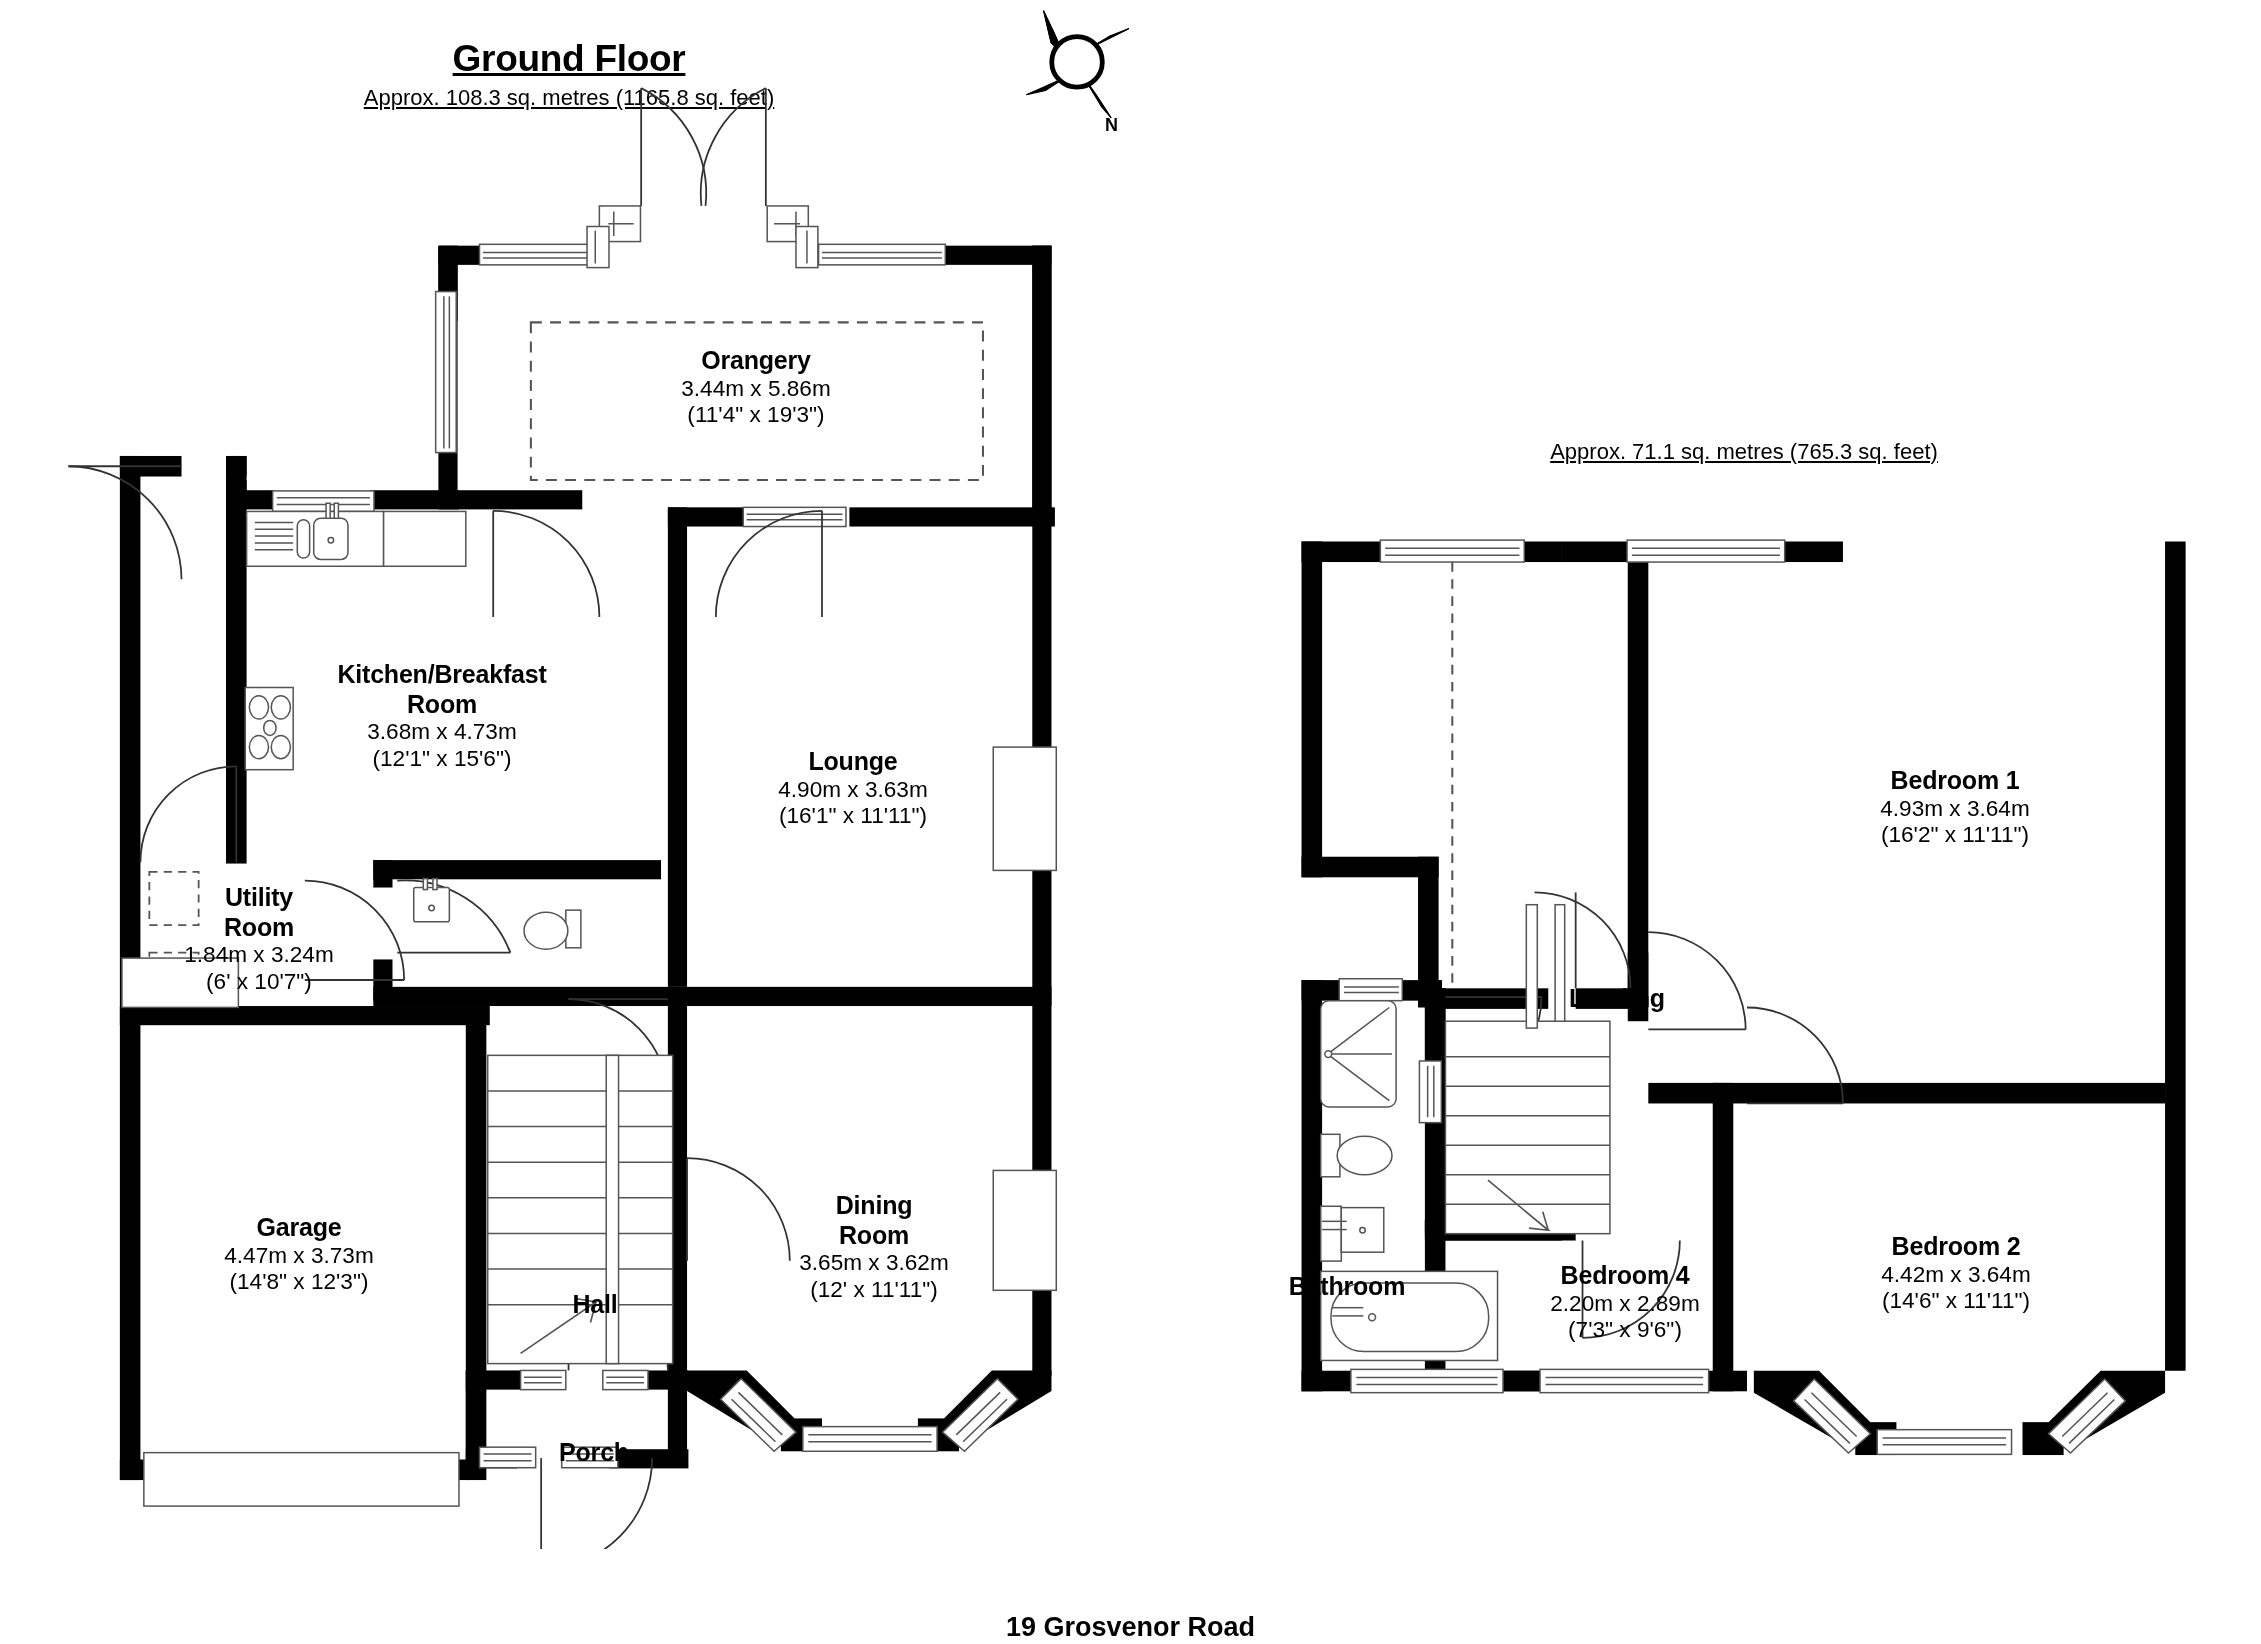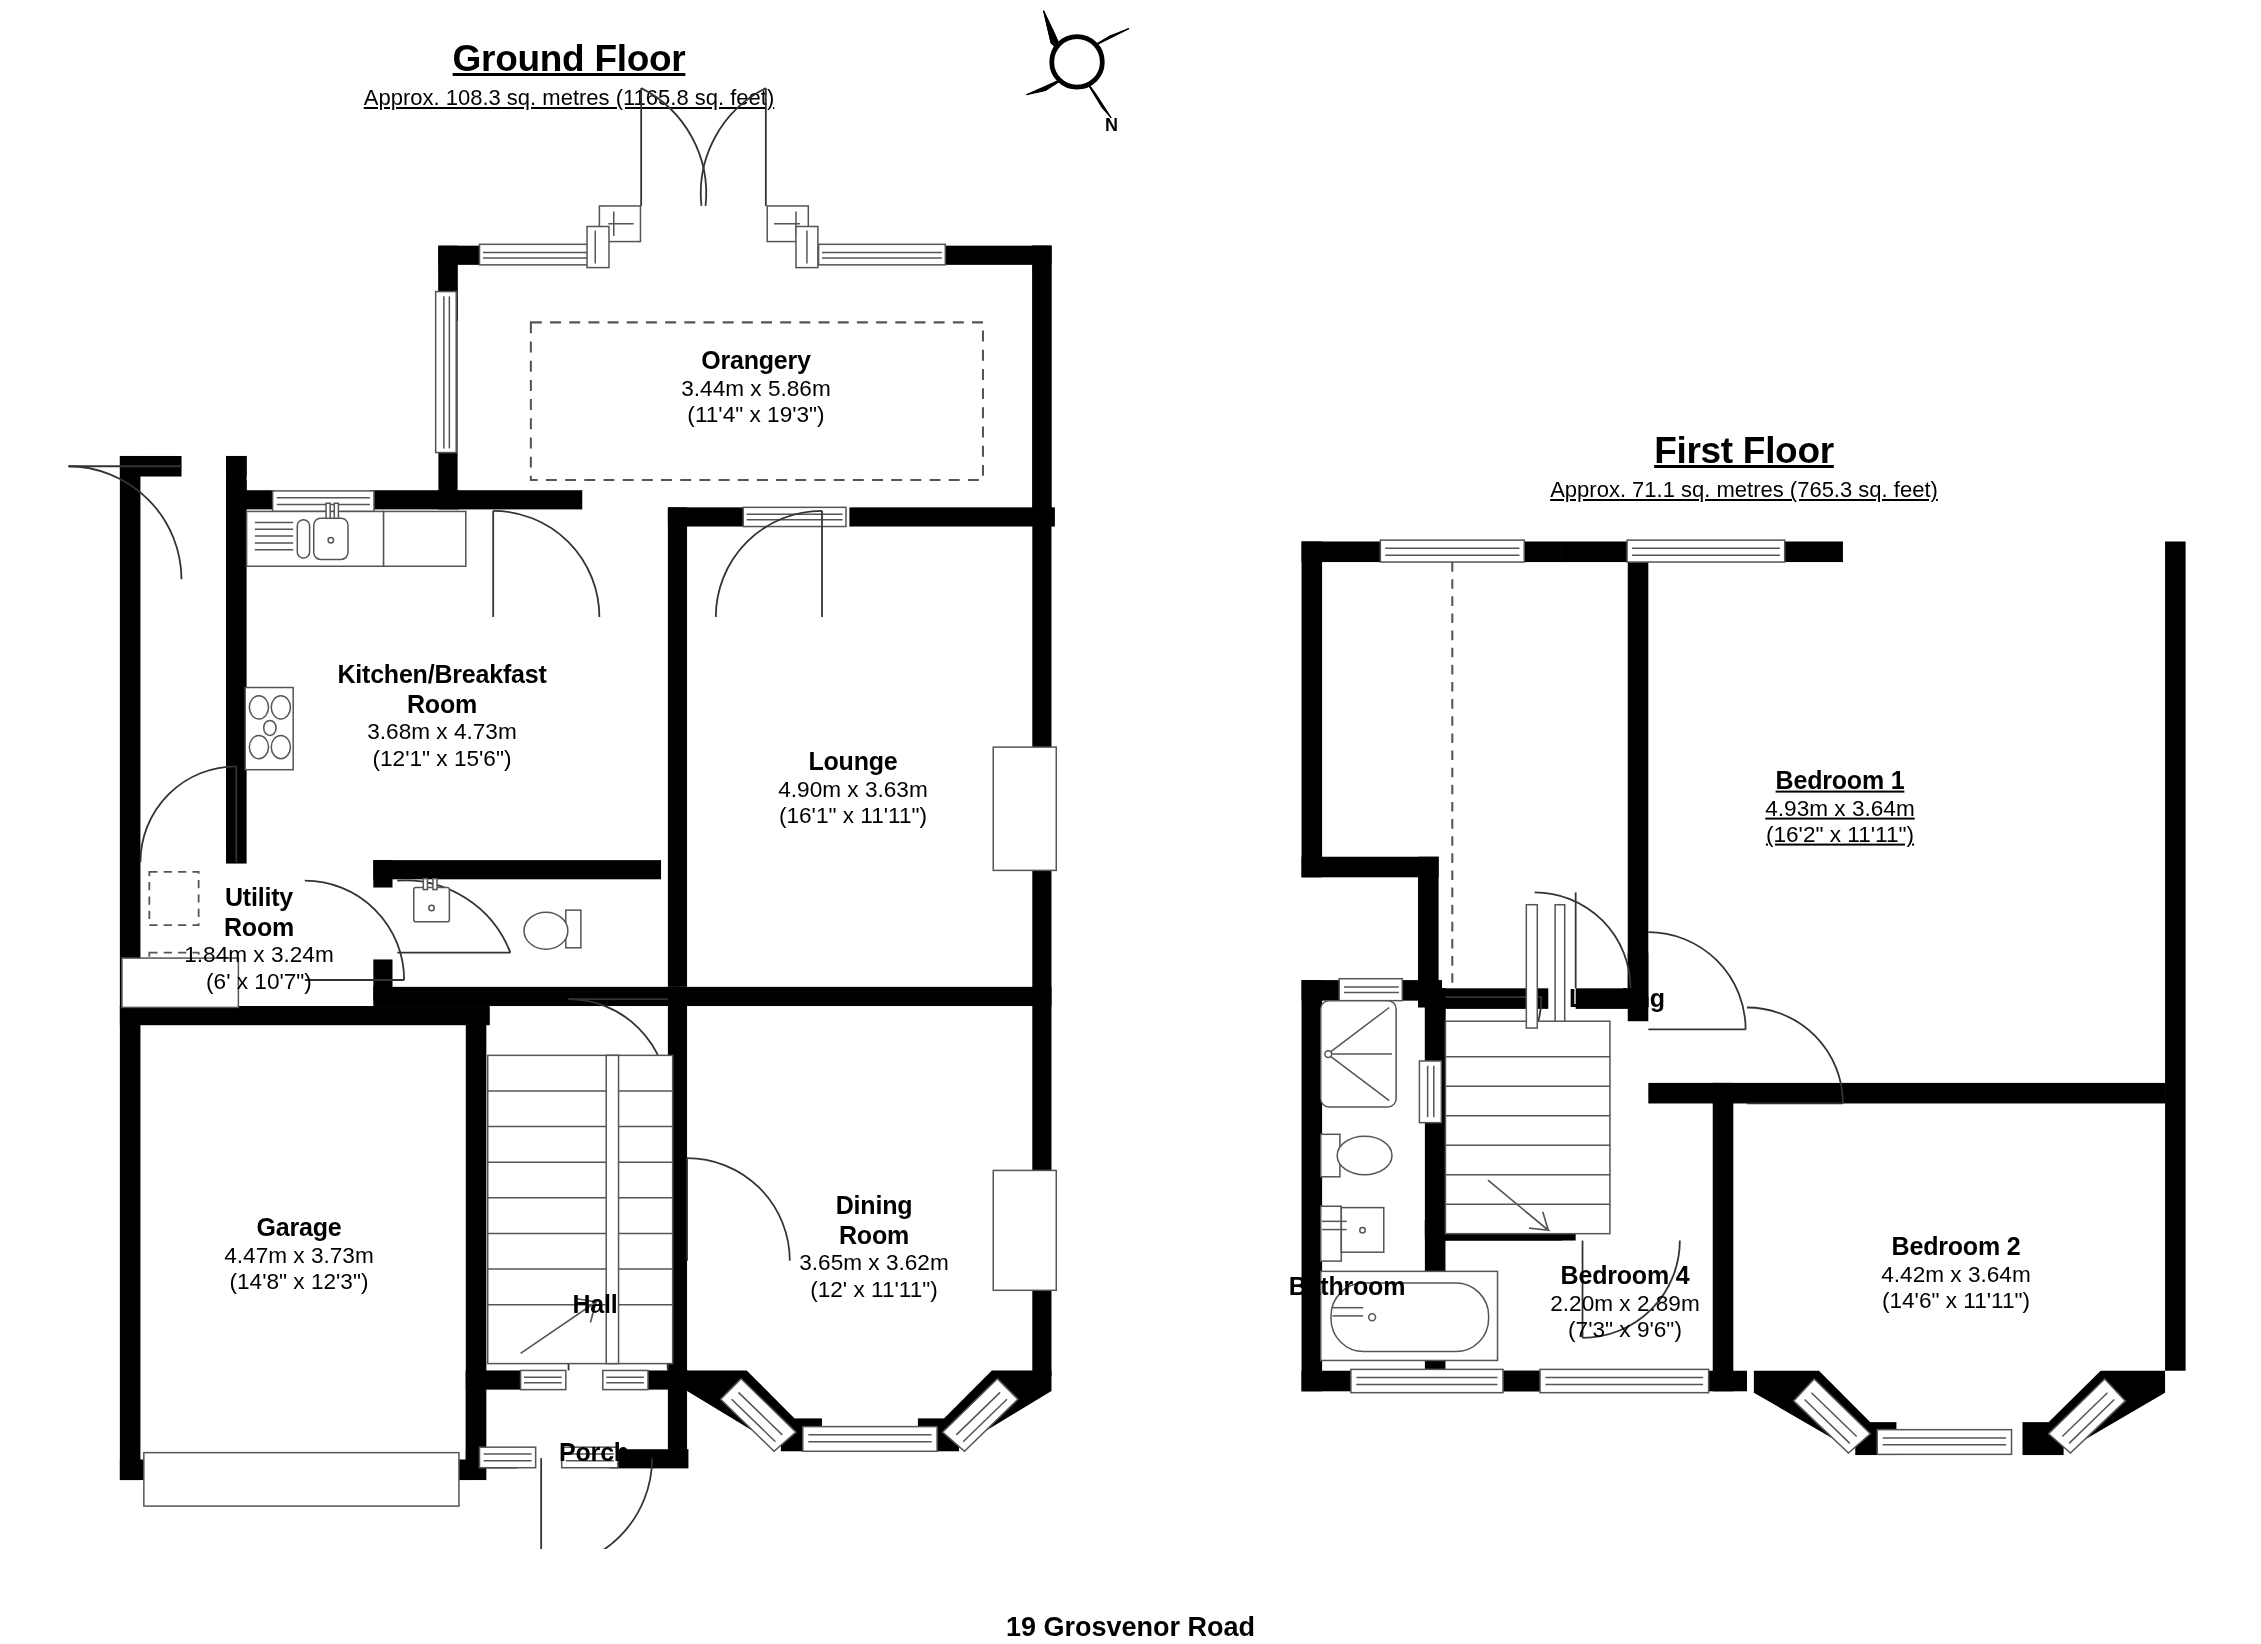--- a/index.html
+++ b/index.html
@@ -103,21 +103,20 @@
     </svg>
     <span class="compass-n" style="left:125px; top:115px;">N</span>
   </div>
 
   <div class="floor-title" style="left:569px; top:40px;">
     <span class="ft-name">Ground Floor</span>
     <span class="ft-area">Approx. 108.3 sq. metres (1165.8 sq. feet)</span>
   </div>
 
   <div class="floor-title" style="left:1744px; top:432px;">
-    <span class="ft-name">First Floor</span>
     <span class="ft-area">Approx. 71.1 sq. metres (765.3 sq. feet)</span>
   </div>
 
   <svg style="position:absolute; left:0px; top:0px;" width="1233" height="1549" viewBox="0 0 1800 2260">
 
     <g fill="#000" stroke="none">
 
       <rect x="175" y="665" width="30" height="1495"></rect>
 
       <rect x="175" y="2130" width="510" height="30"></rect>
@@ -642,21 +641,21 @@
     <span class="rl-name">Room</span>
     <span class="rl-dim">3.65m x 3.62m</span>
     <span class="rl-dim">(12' x 11'11")</span>
   </div>
 
   <div class="room-label name-only" style="left:594px; top:1453px;">
     <span class="rl-name">Porch</span>
   </div>
 
 
-  <div class="room-label" style="left:1840px; top:807px;text-decoration:underline;">
+  <div class="room-label" style="left:1955px; top:807px;">
     <span class="rl-name">Bedroom 1</span>
     <span class="rl-dim">4.93m x 3.64m</span>
     <span class="rl-dim">(16'2" x 11'11")</span>
   </div>
 
   <div class="room-label" style="left:1956px; top:1273px;">
     <span class="rl-name">Bedroom 2</span>
     <span class="rl-dim">4.42m x 3.64m</span>
     <span class="rl-dim">(14'6" x 11'11")</span>
   </div>

